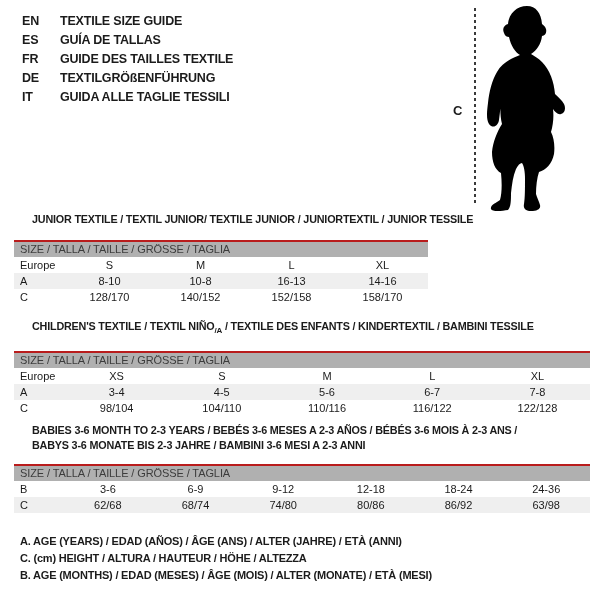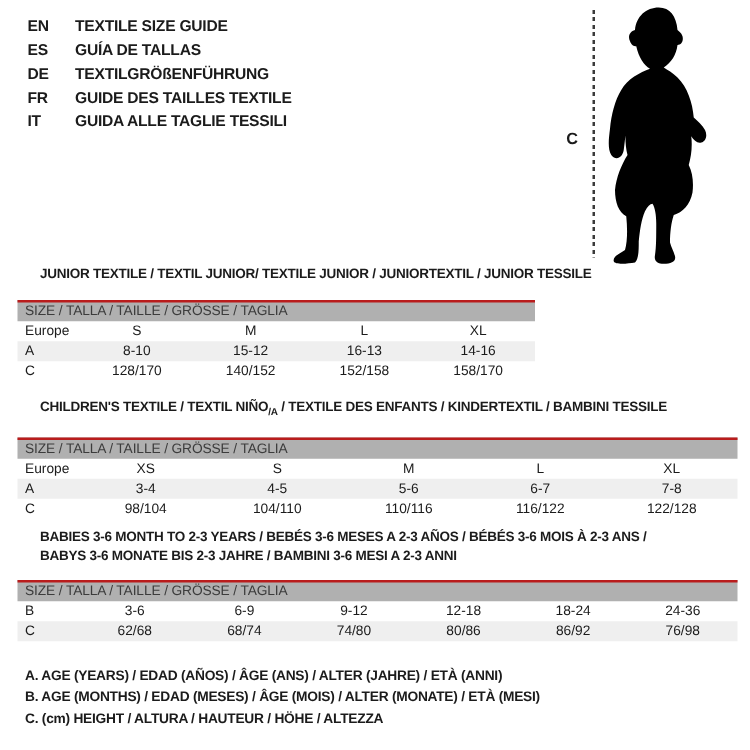--- a/index.html
+++ b/index.html
@@ -48,26 +48,26 @@
   <div class="lang-list">
       <div class="lang-row">
         <div class="lang-code">EN</div>
         <div class="lang-label">TEXTILE SIZE GUIDE</div>
       </div>
       <div class="lang-row">
         <div class="lang-code">ES</div>
         <div class="lang-label">GUÍA DE TALLAS</div>
       </div>
       <div class="lang-row">
+        <div class="lang-code">FR</div>
+        <div class="lang-label">GUIDE DES TAILLES TEXTILE</div>
+      </div>
+      <div class="lang-row">
         <div class="lang-code">DE</div>
         <div class="lang-label">TEXTILGRÖßENFÜHRUNG</div>
-      </div>
-      <div class="lang-row">
-        <div class="lang-code">FR</div>
-        <div class="lang-label">GUIDE DES TAILLES TEXTILE</div>
       </div>
       <div class="lang-row">
         <div class="lang-code">IT</div>
         <div class="lang-label">GUIDA ALLE TAGLIE TESSILI</div>
       </div>
     </div>
 
   <div class="measure-line"></div>
   <div class="measure-label">C</div>
 
@@ -120,21 +120,21 @@
         <div class="row">
           <div class="lab">Europe</div>
           <div class="cell">S</div>
           <div class="cell">M</div>
           <div class="cell">L</div>
           <div class="cell">XL</div>
         </div>
         <div class="row shaded">
           <div class="lab">A</div>
           <div class="cell">8-10</div>
-          <div class="cell">15-12</div>
+          <div class="cell">10-8</div>
           <div class="cell">16-13</div>
           <div class="cell">14-16</div>
         </div>
         <div class="row">
           <div class="lab">C</div>
           <div class="cell">128/170</div>
           <div class="cell">140/152</div>
           <div class="cell">152/158</div>
           <div class="cell">158/170</div>
         </div>
@@ -185,24 +185,24 @@
           <div class="cell">18-24</div>
           <div class="cell">24-36</div>
         </div>
         <div class="row shaded">
           <div class="lab">C</div>
           <div class="cell">62/68</div>
           <div class="cell">68/74</div>
           <div class="cell">74/80</div>
           <div class="cell">80/86</div>
           <div class="cell">86/92</div>
-          <div class="cell">76/98</div>
+          <div class="cell">63/98</div>
         </div>
       </div>
   </div>
 
   <div class="notes">
       <div class="note-line">A. AGE (YEARS) / EDAD (AÑOS) / ÂGE (ANS) / ALTER (JAHRE) / ETÀ (ANNI)</div>
+      <div class="note-line">C. (cm) HEIGHT / ALTURA / HAUTEUR / HÖHE / ALTEZZA</div>
       <div class="note-line">B. AGE (MONTHS) / EDAD (MESES) / ÂGE (MOIS) / ALTER (MONATE) / ETÀ (MESI)</div>
-      <div class="note-line">C. (cm) HEIGHT / ALTURA / HAUTEUR / HÖHE / ALTEZZA</div>
     </div>
 
 </div>
 
 </body></html>

